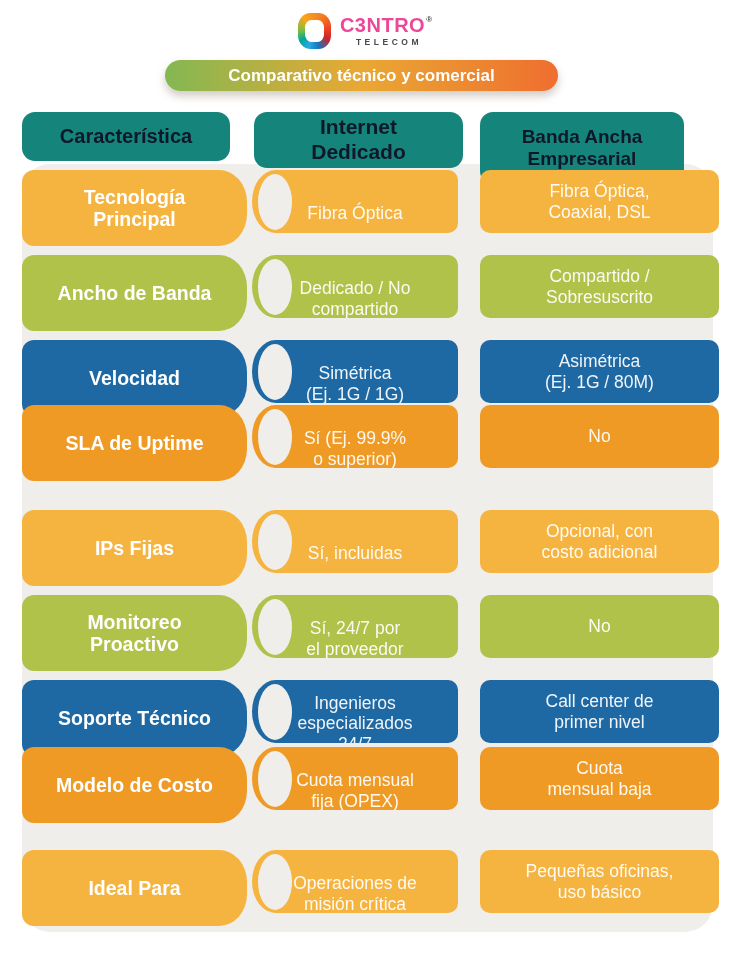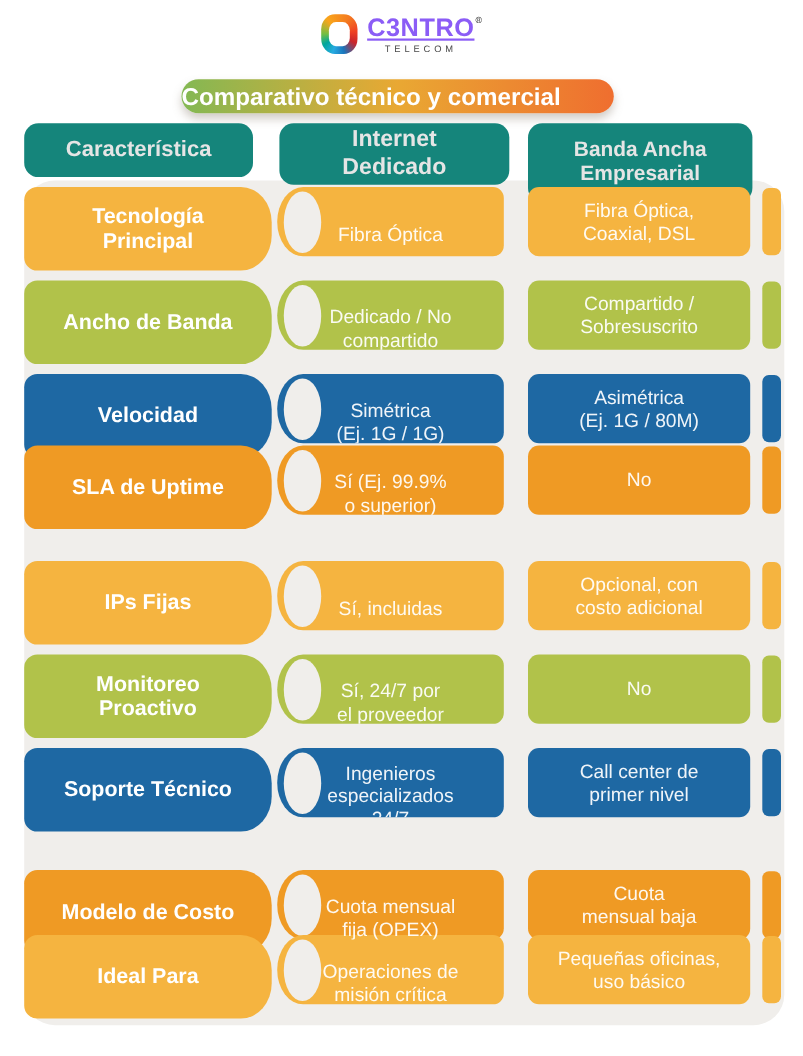--- a/index.html
+++ b/index.html
@@ -7,49 +7,49 @@
     position:relative;width:730px;height:960px;background:#ffffff;overflow:hidden;
     font-family:"Liberation Sans", sans-serif;
   }
   
   .logo{position:absolute;top:13px;left:0;right:0;display:flex;justify-content:center;align-items:center;gap:9px;}
   .ring{position:relative;width:33px;height:36px;border-radius:38%;display:inline-block;
     background:conic-gradient(from -40deg,#F9A51B,#F47B20 70deg,#EF4123 120deg,#C9252C 160deg,#1B75BC 205deg,#27AAE1 240deg,#00A69C 275deg,#72BF44 310deg,#F9A51B 360deg);}
   .ring::after{content:"";position:absolute;inset:7px;background:#fff;border-radius:34%;}
   .brand-col{display:flex;flex-direction:column;line-height:1;}
   .brand-line{display:flex;align-items:flex-start;}
-  .brand{font-size:23px;font-weight:bold;color:#8b5cf6;letter-spacing:.5px;text-decoration:underline;}
+  .brand{font-size:20px;font-weight:bold;color:#ec4899;letter-spacing:.5px;}
   .reg{font-size:8px;color:#232323;margin-top:1px;margin-left:1px;}
-  .sub{font-size:8.5px;font-weight:normal;color:#4a4a4a;letter-spacing:3.5px;margin-top:3px;padding-left:16px;}
+  .sub{font-size:8.5px;font-weight:bold;color:#4a4a4a;letter-spacing:3.5px;margin-top:3px;padding-left:16px;}
   
-  .banner{position:absolute;left:165px;top:72px;width:393px;height:31px;border-radius:17px;
-    display:flex;align-items:center;color:#fff;font-weight:bold;font-size:22px;
+  .banner{position:absolute;left:165px;top:60px;width:393px;height:31px;border-radius:17px;
+    display:flex;align-items:center;justify-content:center;color:#fff;font-weight:bold;font-size:17px;
     box-shadow:0 5px 9px rgba(120,105,90,.35);}
   
   .panel{position:absolute;left:22px;top:164px;width:691px;height:768px;background:var(--panel);border-radius:28px;}
   
-  .th{position:absolute;top:112px;background:var(--teal);color:#e5e5e5;font-weight:bold;border-radius:13px;
+  .th{position:absolute;top:112px;background:var(--teal);color:#0f172a;font-weight:bold;border-radius:13px;
     display:flex;align-items:center;justify-content:center;text-align:center;white-space:pre-line;line-height:1.18;}
   .th1{left:22px;width:208px;height:49px;font-size:20px;}
   .th2{left:254px;width:209px;height:56px;font-size:21px;}
   .th3{left:480px;width:204px;height:72px;font-size:19px;}
   
   .row{position:absolute;left:0;width:730px;height:63px;}
   .feat{position:absolute;left:22px;top:0;width:225px;height:76px;background:var(--c);
     border-radius:12px 28px 28px 12px / 12px 32px 32px 12px;
     display:flex;align-items:center;justify-content:center;text-align:center;
     color:#fff;font-weight:bold;font-size:19.5px;line-height:1.15;white-space:pre-line;}
   .val{position:absolute;top:0;height:63px;background:var(--c);
     display:flex;align-items:center;justify-content:center;text-align:center;
     color:rgba(255,255,255,.93);font-size:17.5px;line-height:1.18;white-space:pre-line;}
   .v1{left:252px;width:206px;border-radius:24px 10px 10px 24px / 32px 10px 10px 32px;overflow:hidden;position:absolute;}
   .v1::before{content:"";position:absolute;left:6px;top:50%;transform:translateY(-50%);
     width:34px;height:56px;border-radius:50%;background:var(--panel);}
   .v1 span{position:relative;z-index:2;margin-top:24px;}
-  .v2{left:480px;width:202px;border-radius:10px;}
+  .v2{left:480px;width:239px;border-radius:10px;}
   .frag{position:absolute;left:693px;top:1px;width:17px;height:61px;border-radius:6px;background:var(--c);}
 </style>
 </head>
 <body>
 
 <div class="stage">
 
   <div class="logo">
     <span class="ring"></span>
     <span class="brand-col">
@@ -122,21 +122,21 @@
   </div>
       <div class="row" style="top: 680px; --c: #1E68A3;">
     <div class="feat"><span>Soporte Técnico</span></div>
     <div class="val v1"><span>Ingenieros
 especializados
 24/7</span></div>
     <div class="val v2"><span>Call center de
 primer nivel</span></div>
     <div class="frag"></div>
   </div>
-      <div class="row" style="top: 791px; --c: #EF9A24;">
+      <div class="row" style="top: 747px; --c: #EF9A24;">
     <div class="feat"><span>Modelo de Costo</span></div>
     <div class="val v1"><span>Cuota mensual
 fija (OPEX)</span></div>
     <div class="val v2"><span>Cuota
 mensual baja</span></div>
     <div class="frag"></div>
   </div>
       <div class="row" style="top: 850px; --c: #F5B440;">
     <div class="feat"><span>Ideal Para</span></div>
     <div class="val v1"><span>Operaciones de

